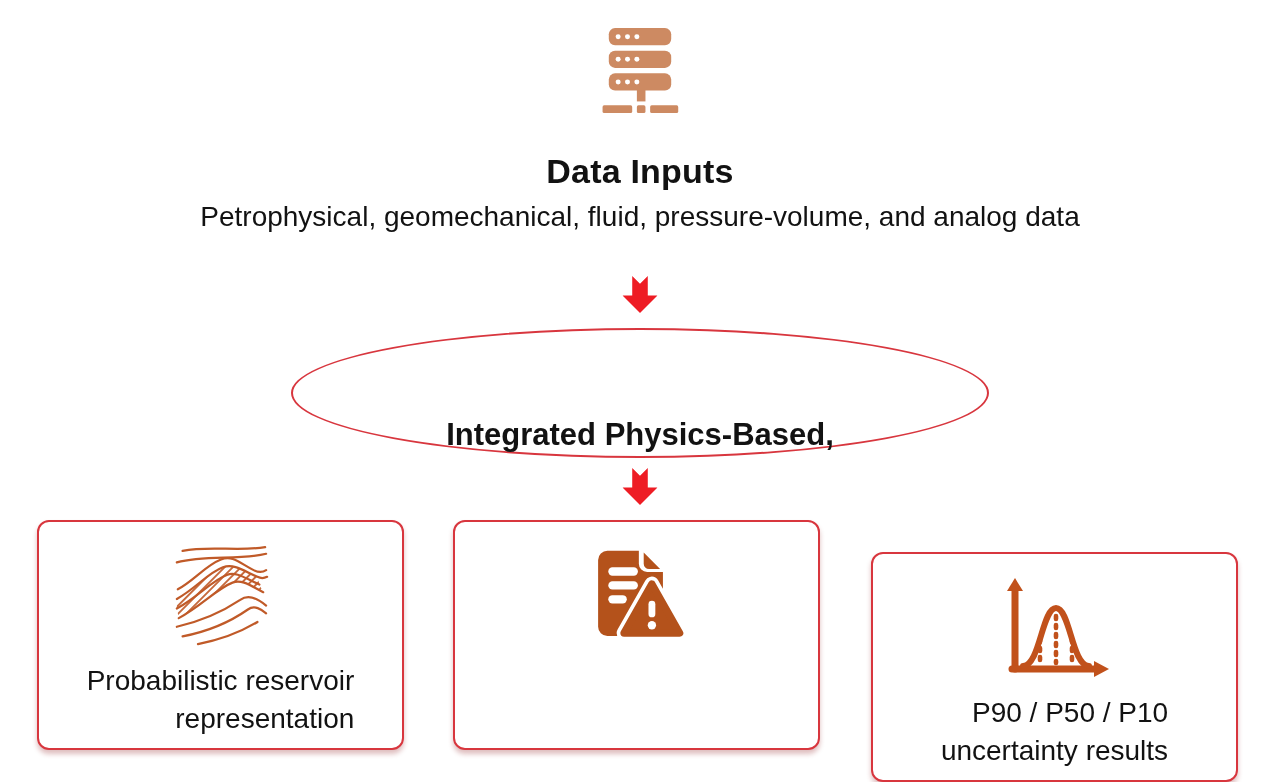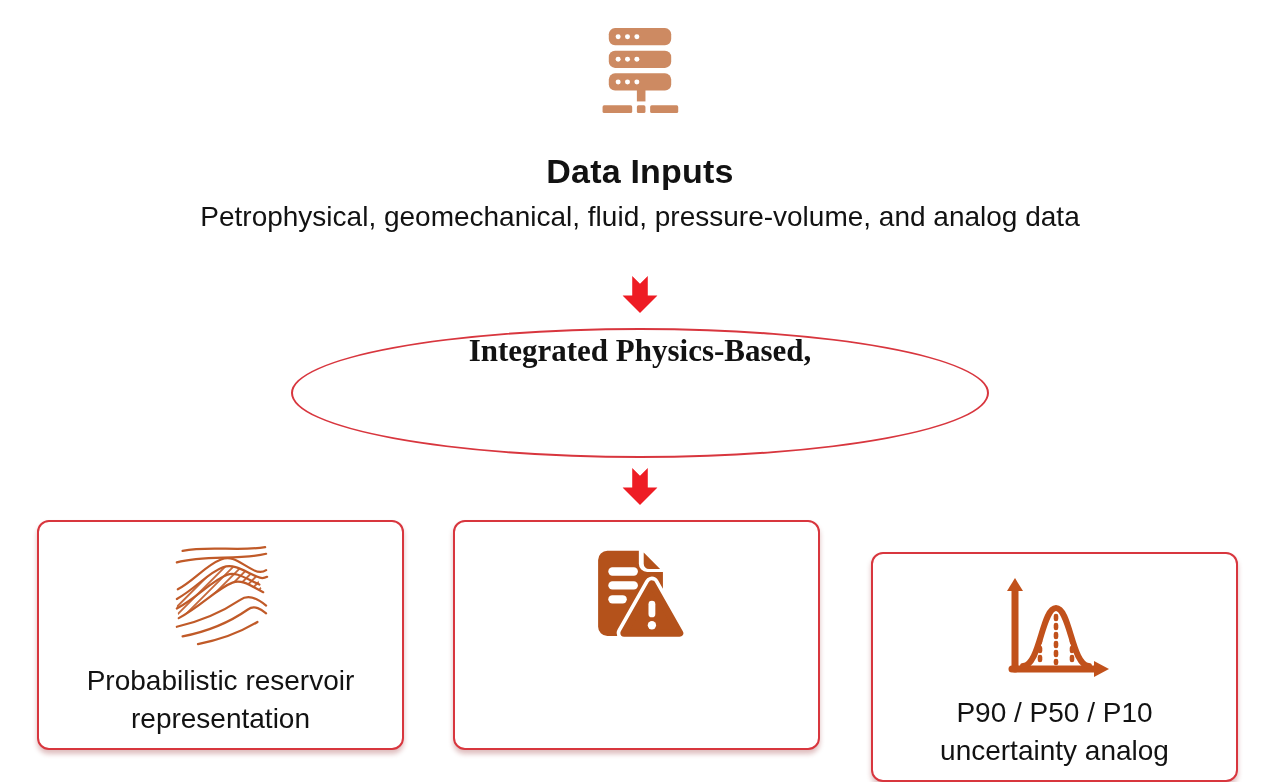--- a/index.html
+++ b/index.html
@@ -29,40 +29,39 @@
   }
   .page-subtitle{
     top:201px;width:100%;text-align:center;font-size:28px;
   }
   .flow-arrow1{top:276px;}
   .flow-arrow2{top:468px;}
 
   .process-ellipse{
     top:328px;left:291px;width:698px;height:130px;
     border:2px solid var(--outline-red);border-radius:50%;
-    display:flex;flex-direction:column;align-items:center;justify-content:space-between;
+    display:flex;flex-direction:column;align-items:center;justify-content:flex-end;
     background:var(--bg);
-    font-family:Liberation Serif, serif;
   }
   .process-ellipse .line{
     font-size:31px;font-weight:bold;line-height:42px;text-align:center;
   }
 
   .outputs-row{top:520px;left:0;width:100%;height:230px;}
   .output-card{
     position:absolute;top:0;width:367px;height:230px;background:var(--bg);
     border:2.5px solid var(--outline-red);border-radius:12px;
     box-shadow:0 4px 5px rgba(140,20,25,.28);
     display:flex;flex-direction:column;align-items:center;
   }
   .card-0{left:37px;}
   .card-1{left:453px;}
   .card-2{left:871px;margin-top:32px;}
   .card-icon{height:118px;margin-top:16px;display:flex;align-items:center;justify-content:center;}
-  .card-caption{margin-top:6px;text-align:center;font-size:28px;line-height:38px;}
+  .card-caption{margin-top:6px;text-align:right;font-size:28px;line-height:38px;}
 
   .ink-arrow{fill:var(--arrow-red);}
   .fill-server{fill:var(--server-icon);}
   .strata-stroke{stroke:var(--strata-icon);fill:none;stroke-width:2.3;stroke-linecap:round;}
   .strata-hatchline{stroke:var(--strata-icon);}
   .strata-band{fill:url(#strata-hatch);stroke:none;}
   .fill-doc{fill:var(--document-icon);}
   .curve-stroke{stroke:var(--curve-icon);fill:none;stroke-linecap:round;}
   .fill-curve{fill:var(--curve-icon);}
 </style>
@@ -162,18 +161,18 @@
           <line class="curve-stroke" x1="13" y1="91" x2="98" y2="91" stroke-width="7"></line>
           <polygon class="fill-curve" points="110,91 95,83 95,99"></polygon>
           <path class="curve-stroke" d="M24,88 C41,88 43,30 57,30 C71,30 73,88 90,88" stroke-width="6"></path>
           <line class="curve-stroke" x1="57" y1="38" x2="57" y2="85" stroke-width="4.6" stroke-linecap="butt" stroke-dasharray="3 6"></line>
           <line class="curve-stroke" x1="41" y1="61" x2="41" y2="85" stroke-width="4.6" stroke-linecap="butt" stroke-dasharray="3 6"></line>
           <line class="curve-stroke" x1="73" y1="61" x2="73" y2="85" stroke-width="4.6" stroke-linecap="butt" stroke-dasharray="3 6"></line>
         </svg>
       </div>
       <div class="card-caption">
         <div>P90 / P50 / P10</div>
-        <div>uncertainty analog</div>
+        <div>uncertainty results</div>
       </div>
     </div>
 
   </div>
 </div>
 
 </body></html>

